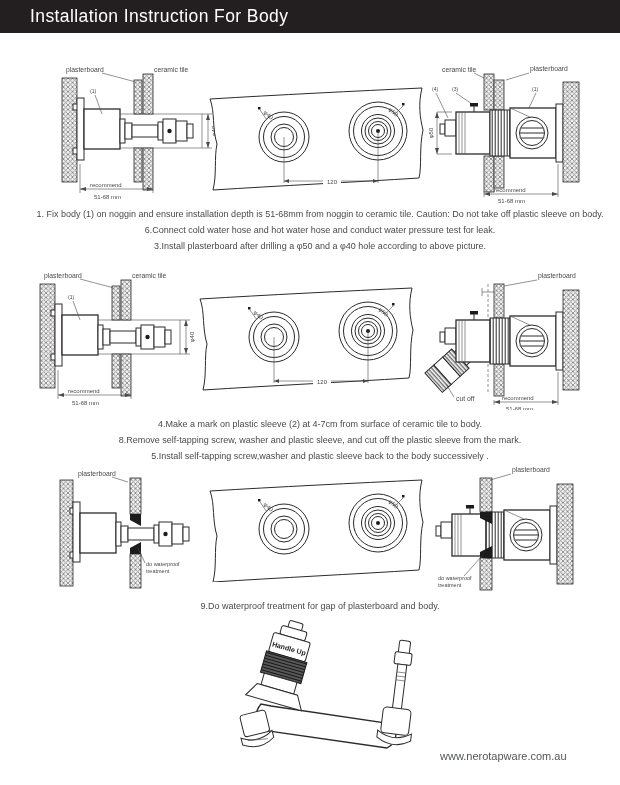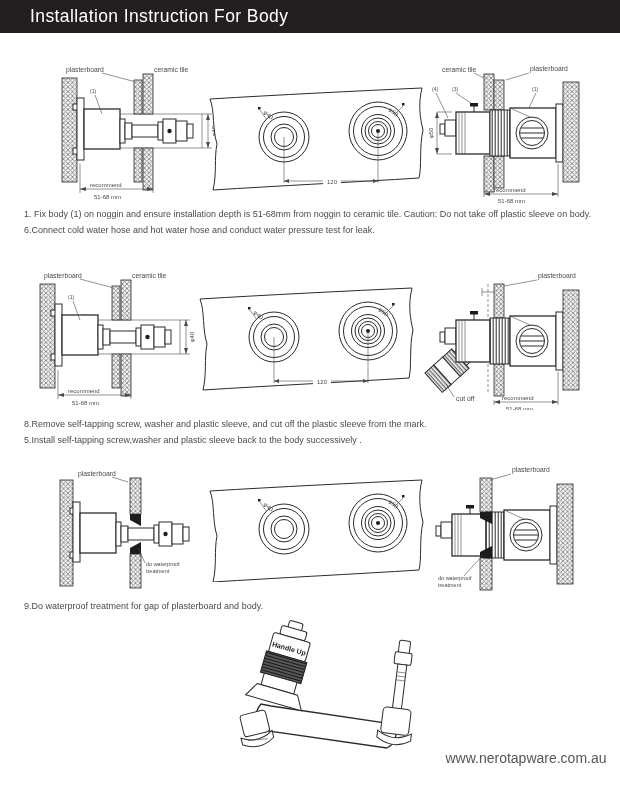--- a/index.html
+++ b/index.html
@@ -1,24 +1,24 @@
 <!DOCTYPE html>
 <html><head>
 <meta charset="utf-8">
 <style>
   html,body{margin:0;padding:0;background:#ffffff;}
   .page{position:relative;width:620px;height:783px;background:#ffffff;overflow:hidden;
         font-family:"Liberation Sans",sans-serif;}
   .header{position:absolute;left:0;top:0;width:620px;height:33px;background:#231f20;
           display:flex;align-items:center;}
   .header span{color:#ffffff;font-size:17.5px;letter-spacing:0.4px;padding-left:30px;}
-  .steps{position:absolute;left:24px;width:592px;color:#4a4a4c;font-size:9px;}
+  .steps{position:absolute;left:24px;width:592px;color:#4a4a4c;font-size:9px;text-align:center;}
   .steps .step{line-height:16px;white-space:nowrap;}
-  .site{position:absolute;left:440px;top:750px;width:172px;text-align:center;
-        color:#55565a;font-size:14px;}
+  .site{position:absolute;left:440px;top:750px;width:172px;text-align:left;
+        color:#55565a;font-size:11px;}
   .diag{position:absolute;}
   svg text{font-family:"Liberation Sans",sans-serif;fill:#4a4a4c;}
   .lbl{font-size:6.8px;}
   .sm{font-size:5px;}
   .dimt{font-size:6px;}
   .ln{stroke:#2e2a2b;stroke-width:1;fill:none;}
   .fw{fill:#ffffff;stroke:#2e2a2b;stroke-width:1;}
   .fwB{fill:#ffffff;stroke:#2e2a2b;stroke-width:1.3;}
   .ht{fill:url(#hatchPat);stroke:#2e2a2b;stroke-width:0.8;}
   .vr{fill:url(#vribPat);stroke:#2e2a2b;stroke-width:1;}
@@ -182,20 +182,21 @@
       <polygon class="arr" points="62,132 62,136 56,134"></polygon>
       <polygon class="arr" points="124,132 124,136 130,134"></polygon>
       <text class="dimt" x="66" y="132">recommend</text>
       <text class="dimt" x="70" y="143">51-68 mm</text>
     </g>
   </svg>
 
   <div class="steps" style="top:206px">
     <div class="step">1. Fix body (1) on noggin and ensure installation depth is 51-68mm from noggin to ceramic tile. Caution: Do not take off plastic sleeve on body.</div>
     <div class="step">6.Connect cold water hose and hot water hose and conduct water pressure test for leak.</div>
+    <div class="step">3.Install plasterboard after drilling a φ50 and a φ40 hole according to above picture.</div>
   </div>
 
   <svg class="diag" style="left:28px;top:266px" width="185" height="142" viewBox="0 0 185 142">
     <text class="lbl" x="16" y="12">plasterboard</text>
     <path class="thin" d="M52,13 L86,22"></path>
     <text class="lbl" x="104" y="12">ceramic tile</text>
     <path class="thin" d="M103,14 L98,20"></path>
     <rect class="ht" x="12" y="18" width="15" height="104"></rect>
     <rect class="fw" x="23" y="44" width="9" height="6"></rect>
     <rect class="fw" x="23" y="88" width="9" height="6"></rect>
@@ -306,20 +307,21 @@
     <g>
       <path class="dimline" d="M74,132 L74,137 M138,104 L138,137 M74,134 L138,134"></path>
       <polygon class="arr" points="80,132 80,136 74,134"></polygon>
       <polygon class="arr" points="132,132 132,136 138,134"></polygon>
       <text class="dimt" x="82" y="132">recommend</text>
       <text class="dimt" x="86" y="143">51-68 mm</text>
     </g>
   </svg>
 
   <div class="steps" style="top:416px">
+    <div class="step">4.Make a mark on plastic sleeve (2) at 4-7cm from surface of ceramic tile to body.</div>
     <div class="step">8.Remove self-tapping screw, washer and plastic sleeve, and cut off the plastic sleeve from the mark.</div>
     <div class="step">5.Install self-tapping screw,washer and plastic sleeve back to the body successively .</div>
   </div>
 
   <svg class="diag" style="left:50px;top:466px" width="150" height="130" viewBox="0 0 150 130">
     <text class="lbl" x="28" y="10">plasterboard</text>
     <path class="thin" d="M62,11 L78,16"></path>
     <rect class="ht" x="10" y="14" width="13" height="106"></rect>
     <rect class="fw" x="20" y="42" width="9" height="6"></rect>
     <rect class="fw" x="20" y="86" width="9" height="6"></rect>

